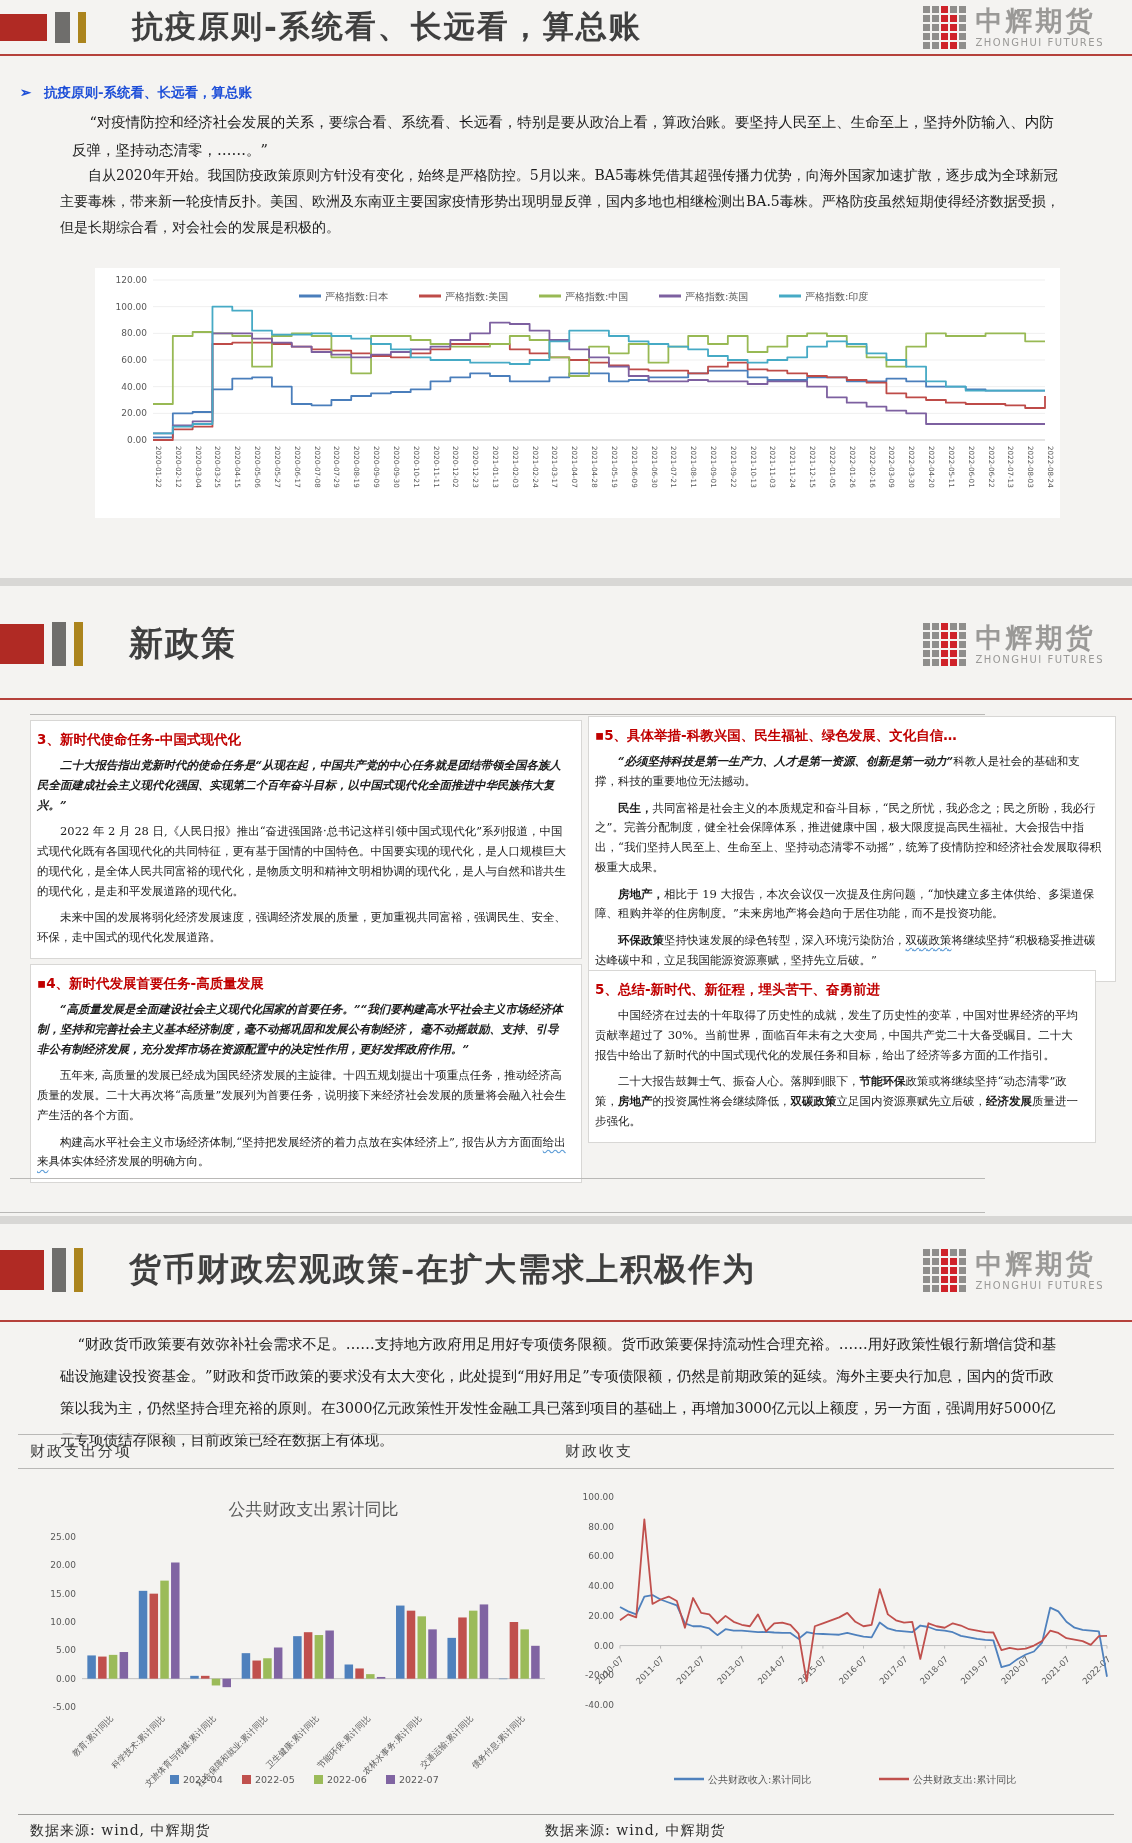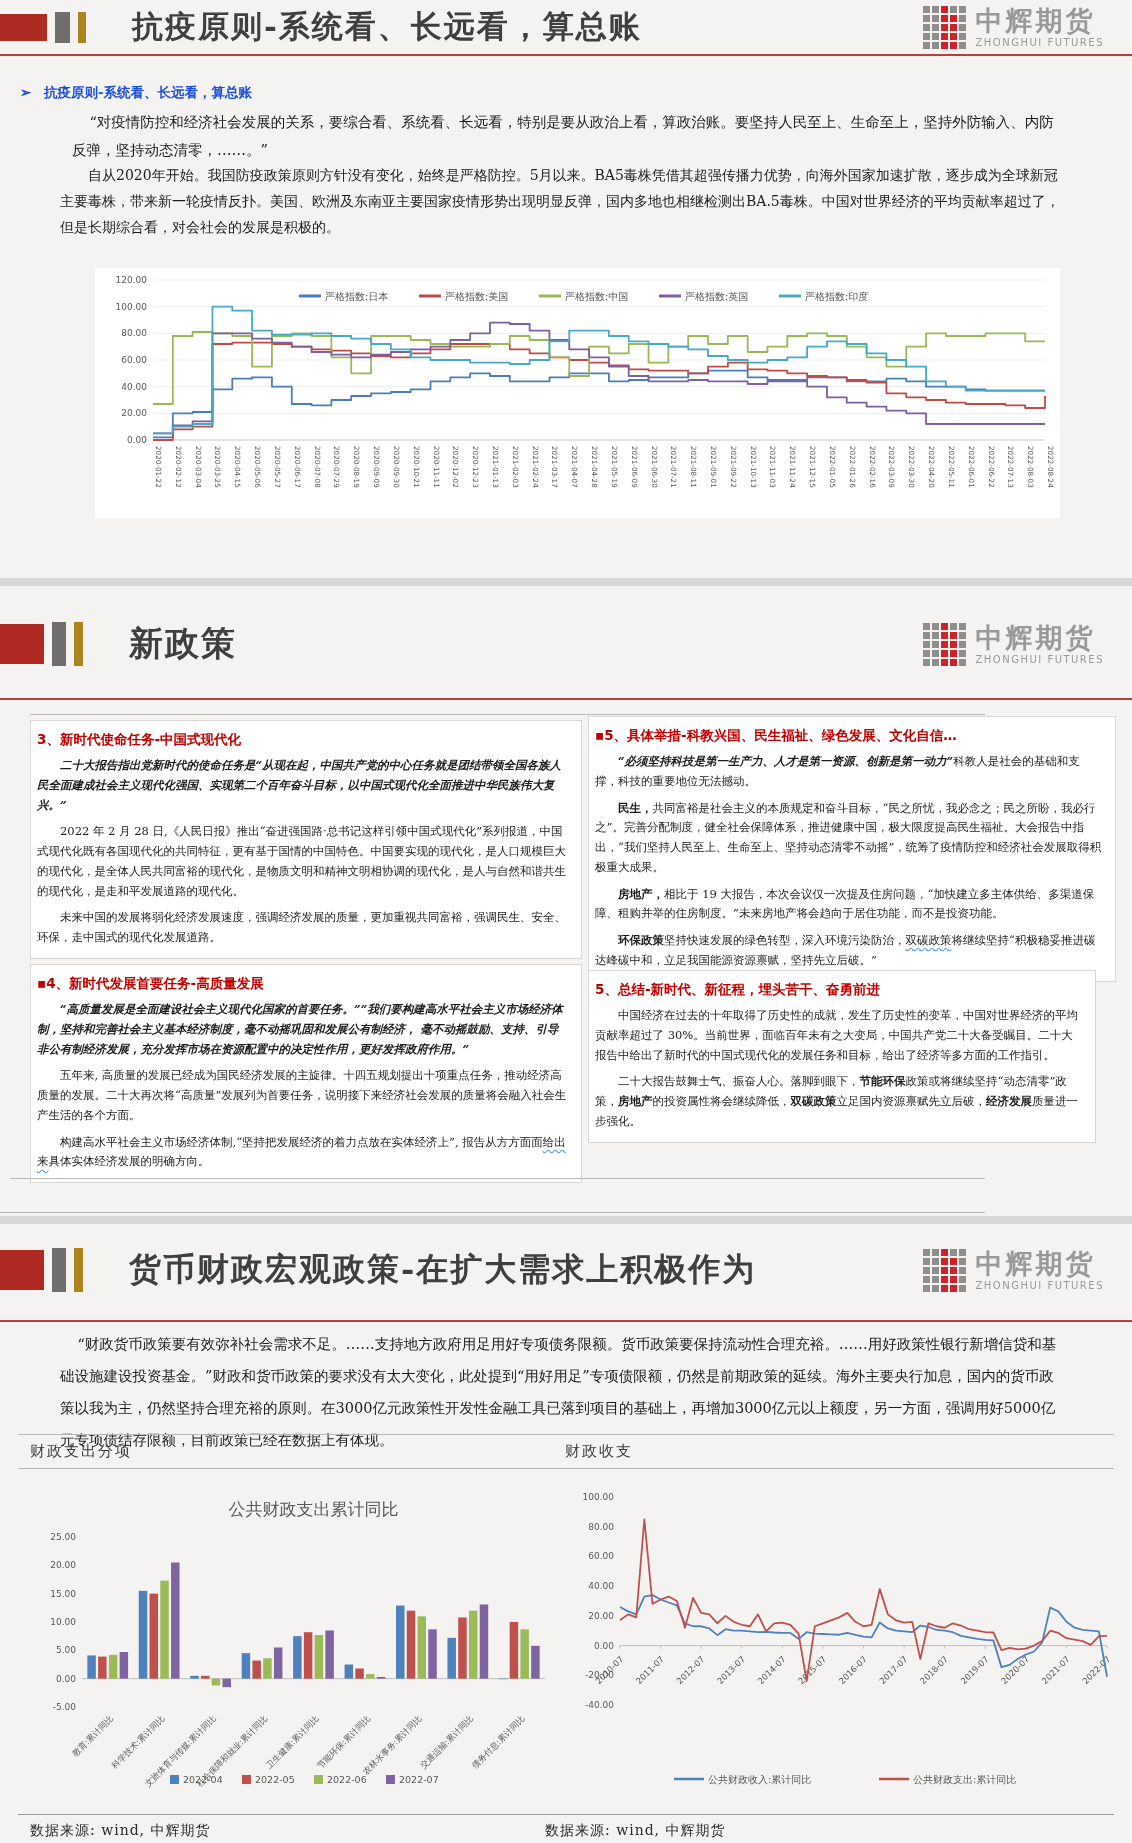--- a/index.html
+++ b/index.html
@@ -95,21 +95,21 @@
   </div>
   <div class="redline" style="top:54px;"></div>
 
   <div class="bullet-row" style="left:20px; top:84px;">
     <span>➢</span>
     <span style="margin-left:8px;">抗疫原则-系统看、长远看，算总账</span>
   </div>
 
   <div class="quote-p" style="left:72px; top:108px; width:988px; font-size:14.5px; line-height:28px; text-indent:1.2em;">“对疫情防控和经济社会发展的关系，要综合看、系统看、长远看，特别是要从政治上看，算政治账。要坚持人民至上、生命至上，坚持外防输入、内防反弹，坚持动态清零，……。”</div>
 
-  <div class="body-p" style="left:60px; top:162px; width:1000px; font-size:14px; line-height:26px; text-indent:2em;">自从2020年开始。我国防疫政策原则方针没有变化，始终是严格防控。5月以来。BA5毒株凭借其超强传播力优势，向海外国家加速扩散，逐步成为全球新冠主要毒株，带来新一轮疫情反扑。美国、欧洲及东南亚主要国家疫情形势出现明显反弹，国内多地也相继检测出BA.5毒株。中国对世界经济的平均贡献率超过了，但是长期综合看，对会社会的发展是积极的。</div>
+  <div class="body-p" style="left:60px; top:162px; width:1000px; font-size:14px; line-height:26px; text-indent:2em;">自从2020年开始。我国防疫政策原则方针没有变化，始终是严格防控。5月以来。BA5毒株凭借其超强传播力优势，向海外国家加速扩散，逐步成为全球新冠主要毒株，带来新一轮疫情反扑。美国、欧洲及东南亚主要国家疫情形势出现明显反弹，国内多地也相继检测出BA.5毒株。严格防疫虽然短期使得经济数据受损，但是长期综合看，对会社会的发展是积极的。</div>
 
   <div class="chart-box" style="left:95px; top:268px; width:965px; height:250px;">
     <svg id="chart-stringency" width="965" height="250" viewBox="0 0 965 250">
         <line x1="58" y1="172" x2="950" y2="172" stroke="#c9c9c9" stroke-width="1"></line>
         <text x="52" y="175" font-size="9" text-anchor="end" fill="#595959">0.00</text>
         <line x1="58" y1="145.33333333333334" x2="950" y2="145.33333333333334" stroke="#efefef" stroke-width="1"></line>
         <text x="52" y="148.33333333333334" font-size="9" text-anchor="end" fill="#595959">20.00</text>
         <line x1="58" y1="118.66666666666667" x2="950" y2="118.66666666666667" stroke="#efefef" stroke-width="1"></line>
         <text x="52" y="121.66666666666667" font-size="9" text-anchor="end" fill="#595959">40.00</text>
         <line x1="58" y1="92" x2="950" y2="92" stroke="#efefef" stroke-width="1"></line>

